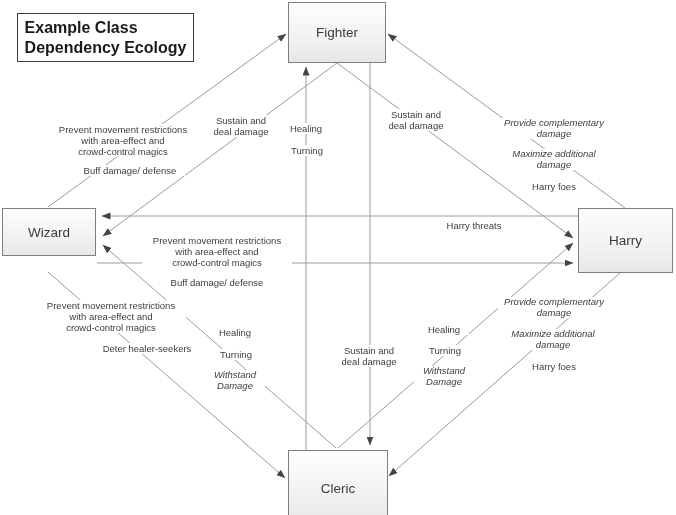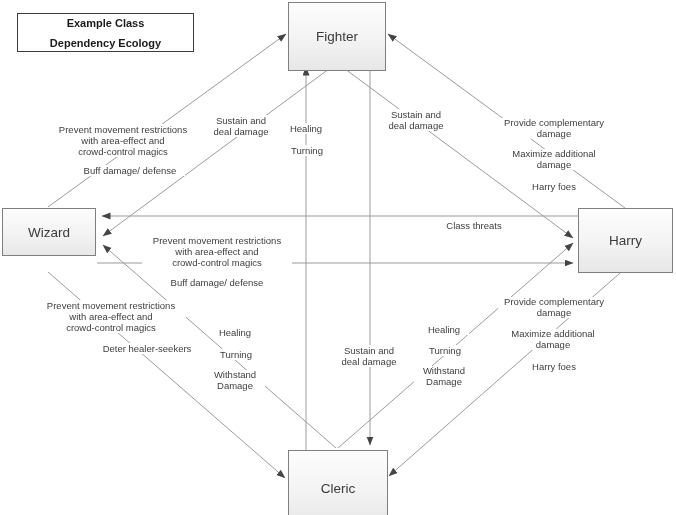--- a/index.html
+++ b/index.html
@@ -14,43 +14,43 @@
   .edge-label{
     position:absolute;
     z-index:2;
     text-align:center;
     font-size:9.5px;
     line-height:11px;
     color:#3d3d3d;
     background:#ffffff;
     white-space:pre-line;
   }
-  .edge-label.tight{line-height:10.5px;}
+  .edge-label.tight{line-height:10.5px;font-style:italic;}
   .node{
     position:absolute;
     z-index:3;
     border:1px solid #7f7f7f;
     background:linear-gradient(180deg,#fdfdfd 0%,#f3f3f3 55%,#e7e7e7 100%);
     display:flex;align-items:center;justify-content:center;
     font-size:13.5px;color:#3a3a3a;
     box-sizing:border-box;
   }
-  #node-fighter{left:288px;top:2px;width:98px;height:69px;}
+  #node-fighter{left:288px;top:2px;width:98px;height:61px;}
   #node-wizard{left:2px;top:208px;width:94px;height:48px;}
   #node-rogue{left:578px;top:208px;width:95px;height:65px;}
   #node-cleric{left:288px;top:450px;width:100px;height:76px;}
   #title-box{
     position:absolute;
     z-index:3;
-    left:17px;top:13px;width:177px;height:39px;
+    left:17px;top:13px;width:177px;height:49px;
     border:1px solid #3c3c3c;
     background:#ffffff;
     display:flex;align-items:center;justify-content:center;
-    text-align:center;
-    font-size:11px;font-weight:bold;color:#1a1a1a;
+    text-align:left;
+    font-size:16px;font-weight:bold;color:#1a1a1a;
     line-height:20px;
     white-space:pre-line;
     box-sizing:border-box;
   }
   
   #lbl-wf-0{left:48px;top:124px;width:150px;}
   #lbl-wf-1{left:75px;top:165px;width:110px;}
   #lbl-fw-0{left:206px;top:115px;width:70px;}
   #lbl-cf-0{left:281px;top:123px;width:50px;}
   #lbl-cf-1{left:282px;top:145px;width:50px;}
@@ -111,21 +111,21 @@
   <div class="edge-label" id="lbl-cf-0">Healing</div>
   <div class="edge-label" id="lbl-cf-1">Turning</div>
   <div class="edge-label" id="lbl-fr-0">Sustain and
 deal damage</div>
   <div class="edge-label tight" id="lbl-rf-0">Provide complementary
 damage</div>
   <div class="edge-label tight" id="lbl-rf-1">Maximize additional
 damage</div>
   <div class="edge-label" id="lbl-rf-2">Harry foes</div>
   <div class="edge-label" id="lbl-rw-0">Deter foes</div>
-  <div class="edge-label" id="lbl-rw-1">Class threats</div>
+  <div class="edge-label" id="lbl-rw-1">Harry threats</div>
   <div class="edge-label" id="lbl-wr-0">Prevent movement restrictions
 with area-effect and
 crowd-control magics</div>
   <div class="edge-label" id="lbl-wr-1">Buff damage/ defense</div>
   <div class="edge-label" id="lbl-wc-0">Prevent movement restrictions
 with area-effect and
 crowd-control magics</div>
   <div class="edge-label" id="lbl-wc-1">Deter healer-seekers</div>
   <div class="edge-label" id="lbl-cw-0">Healing</div>
   <div class="edge-label" id="lbl-cw-1">Turning</div>

